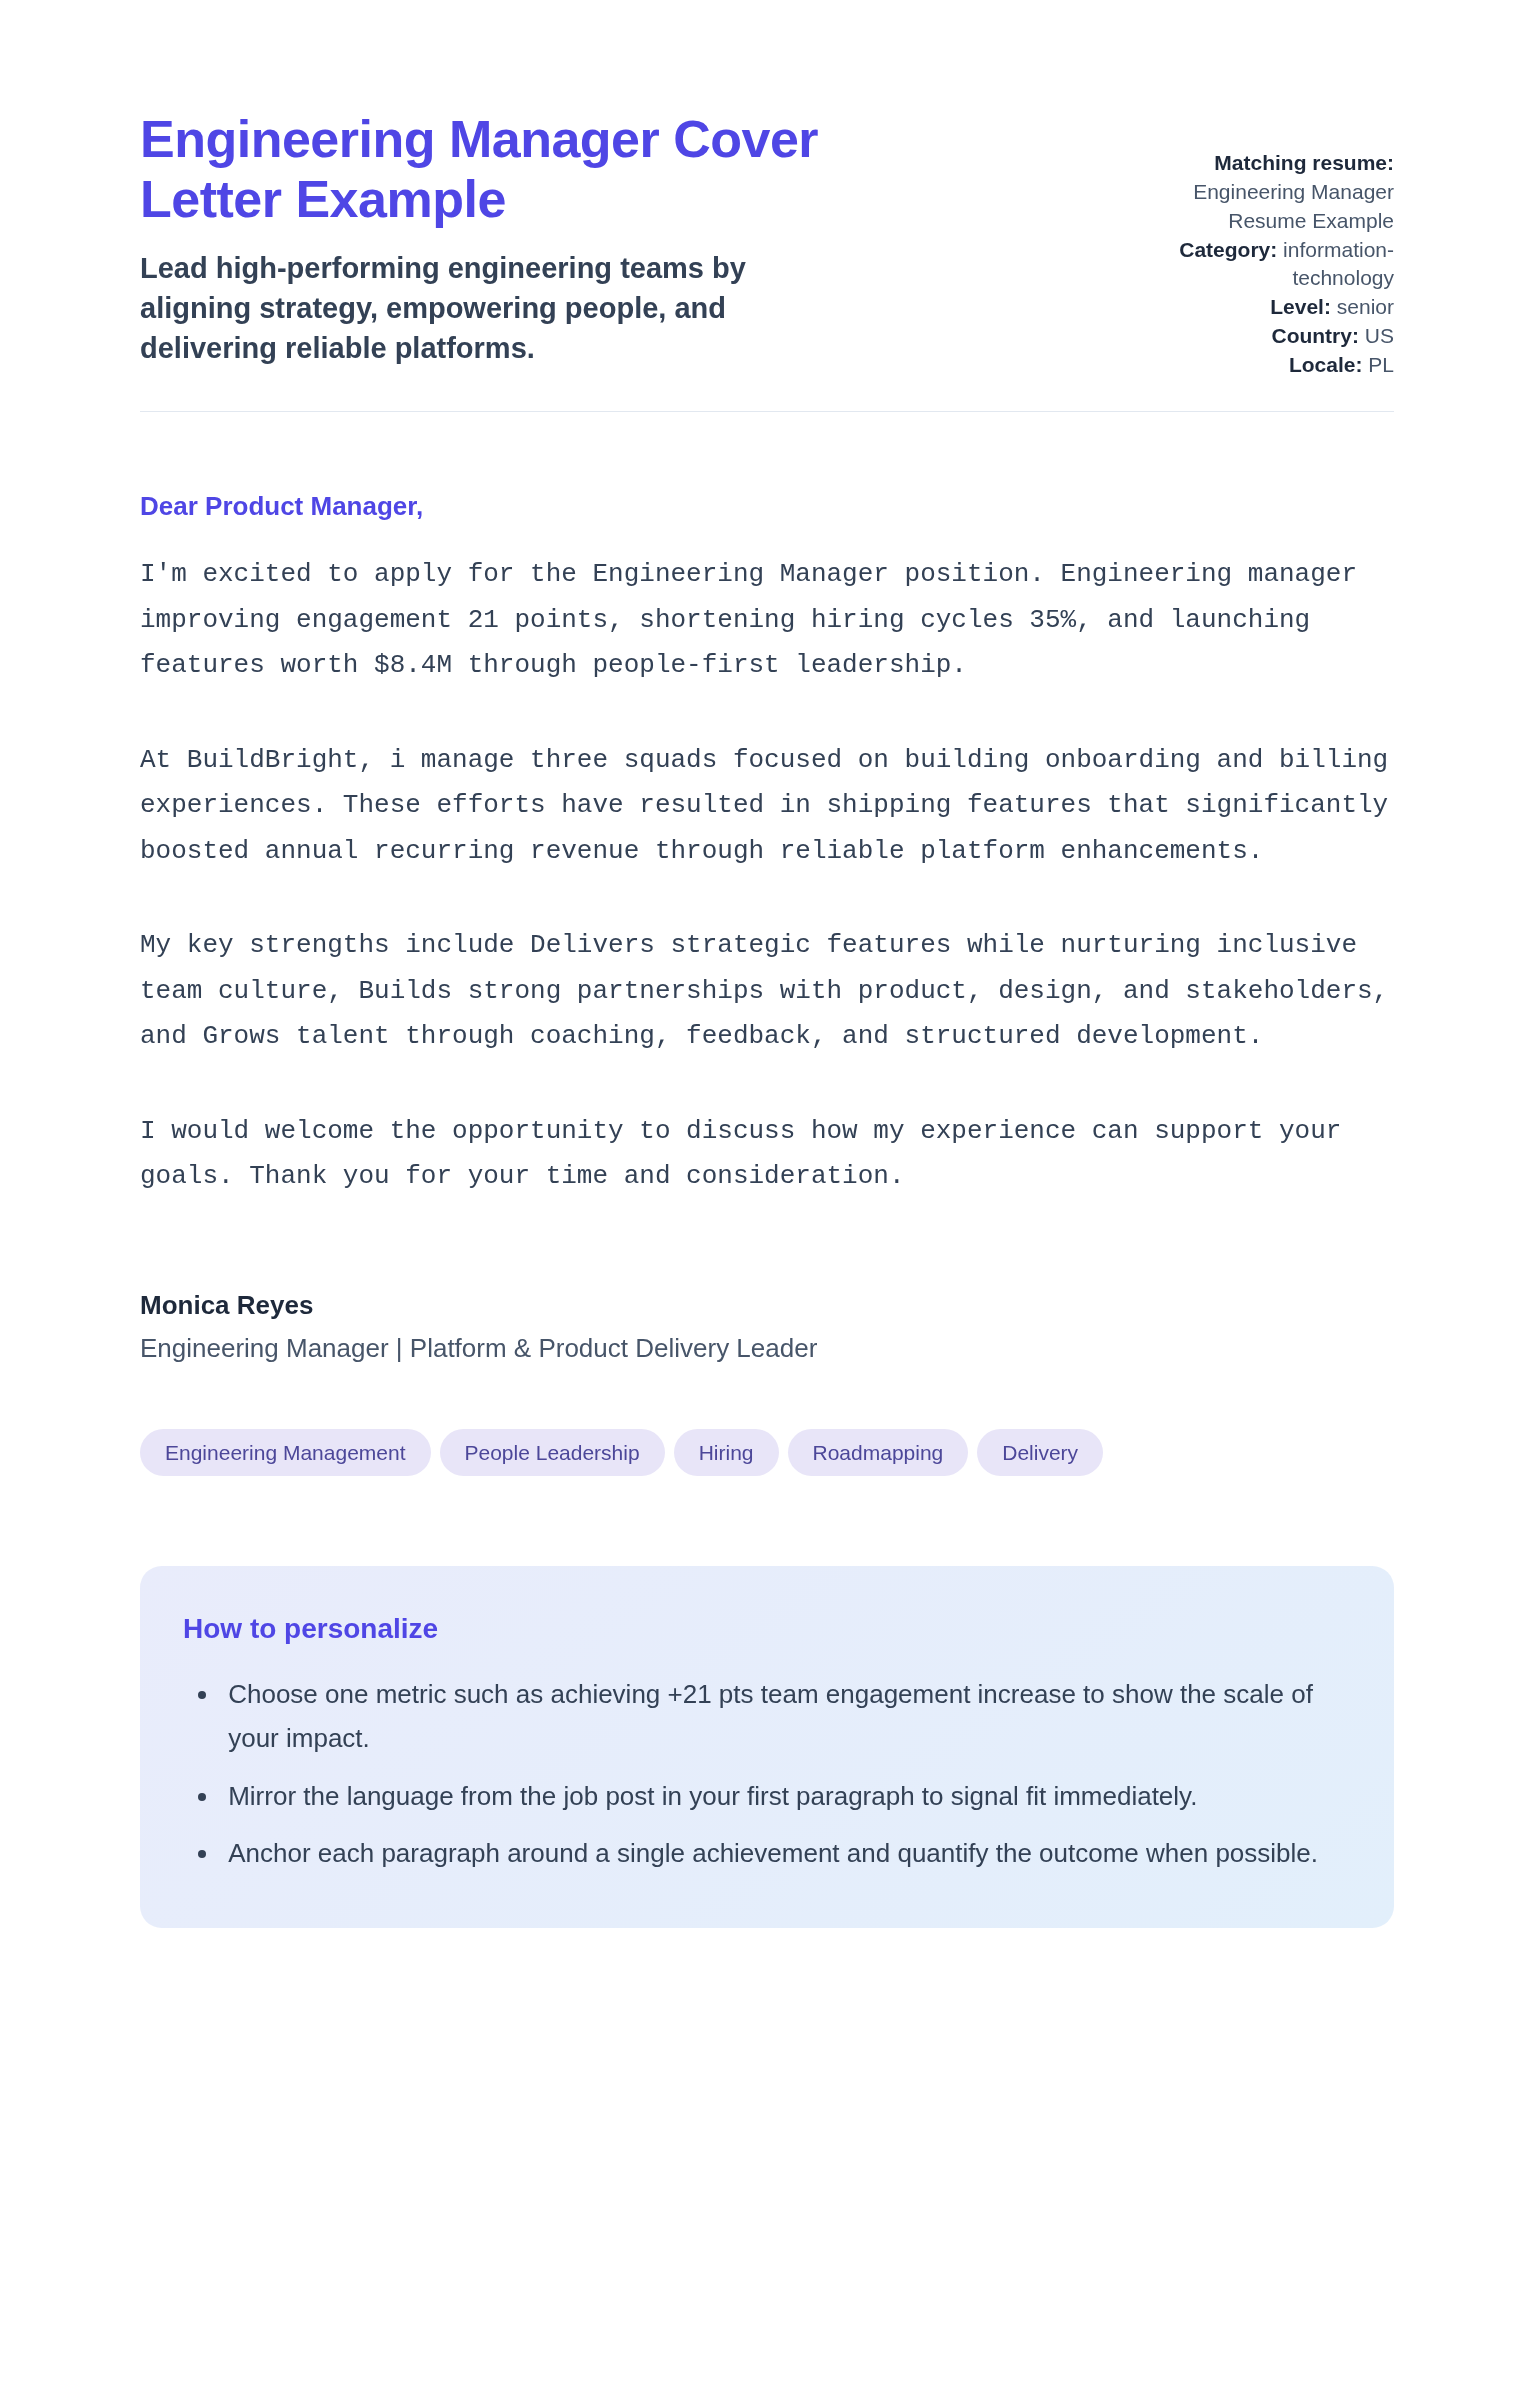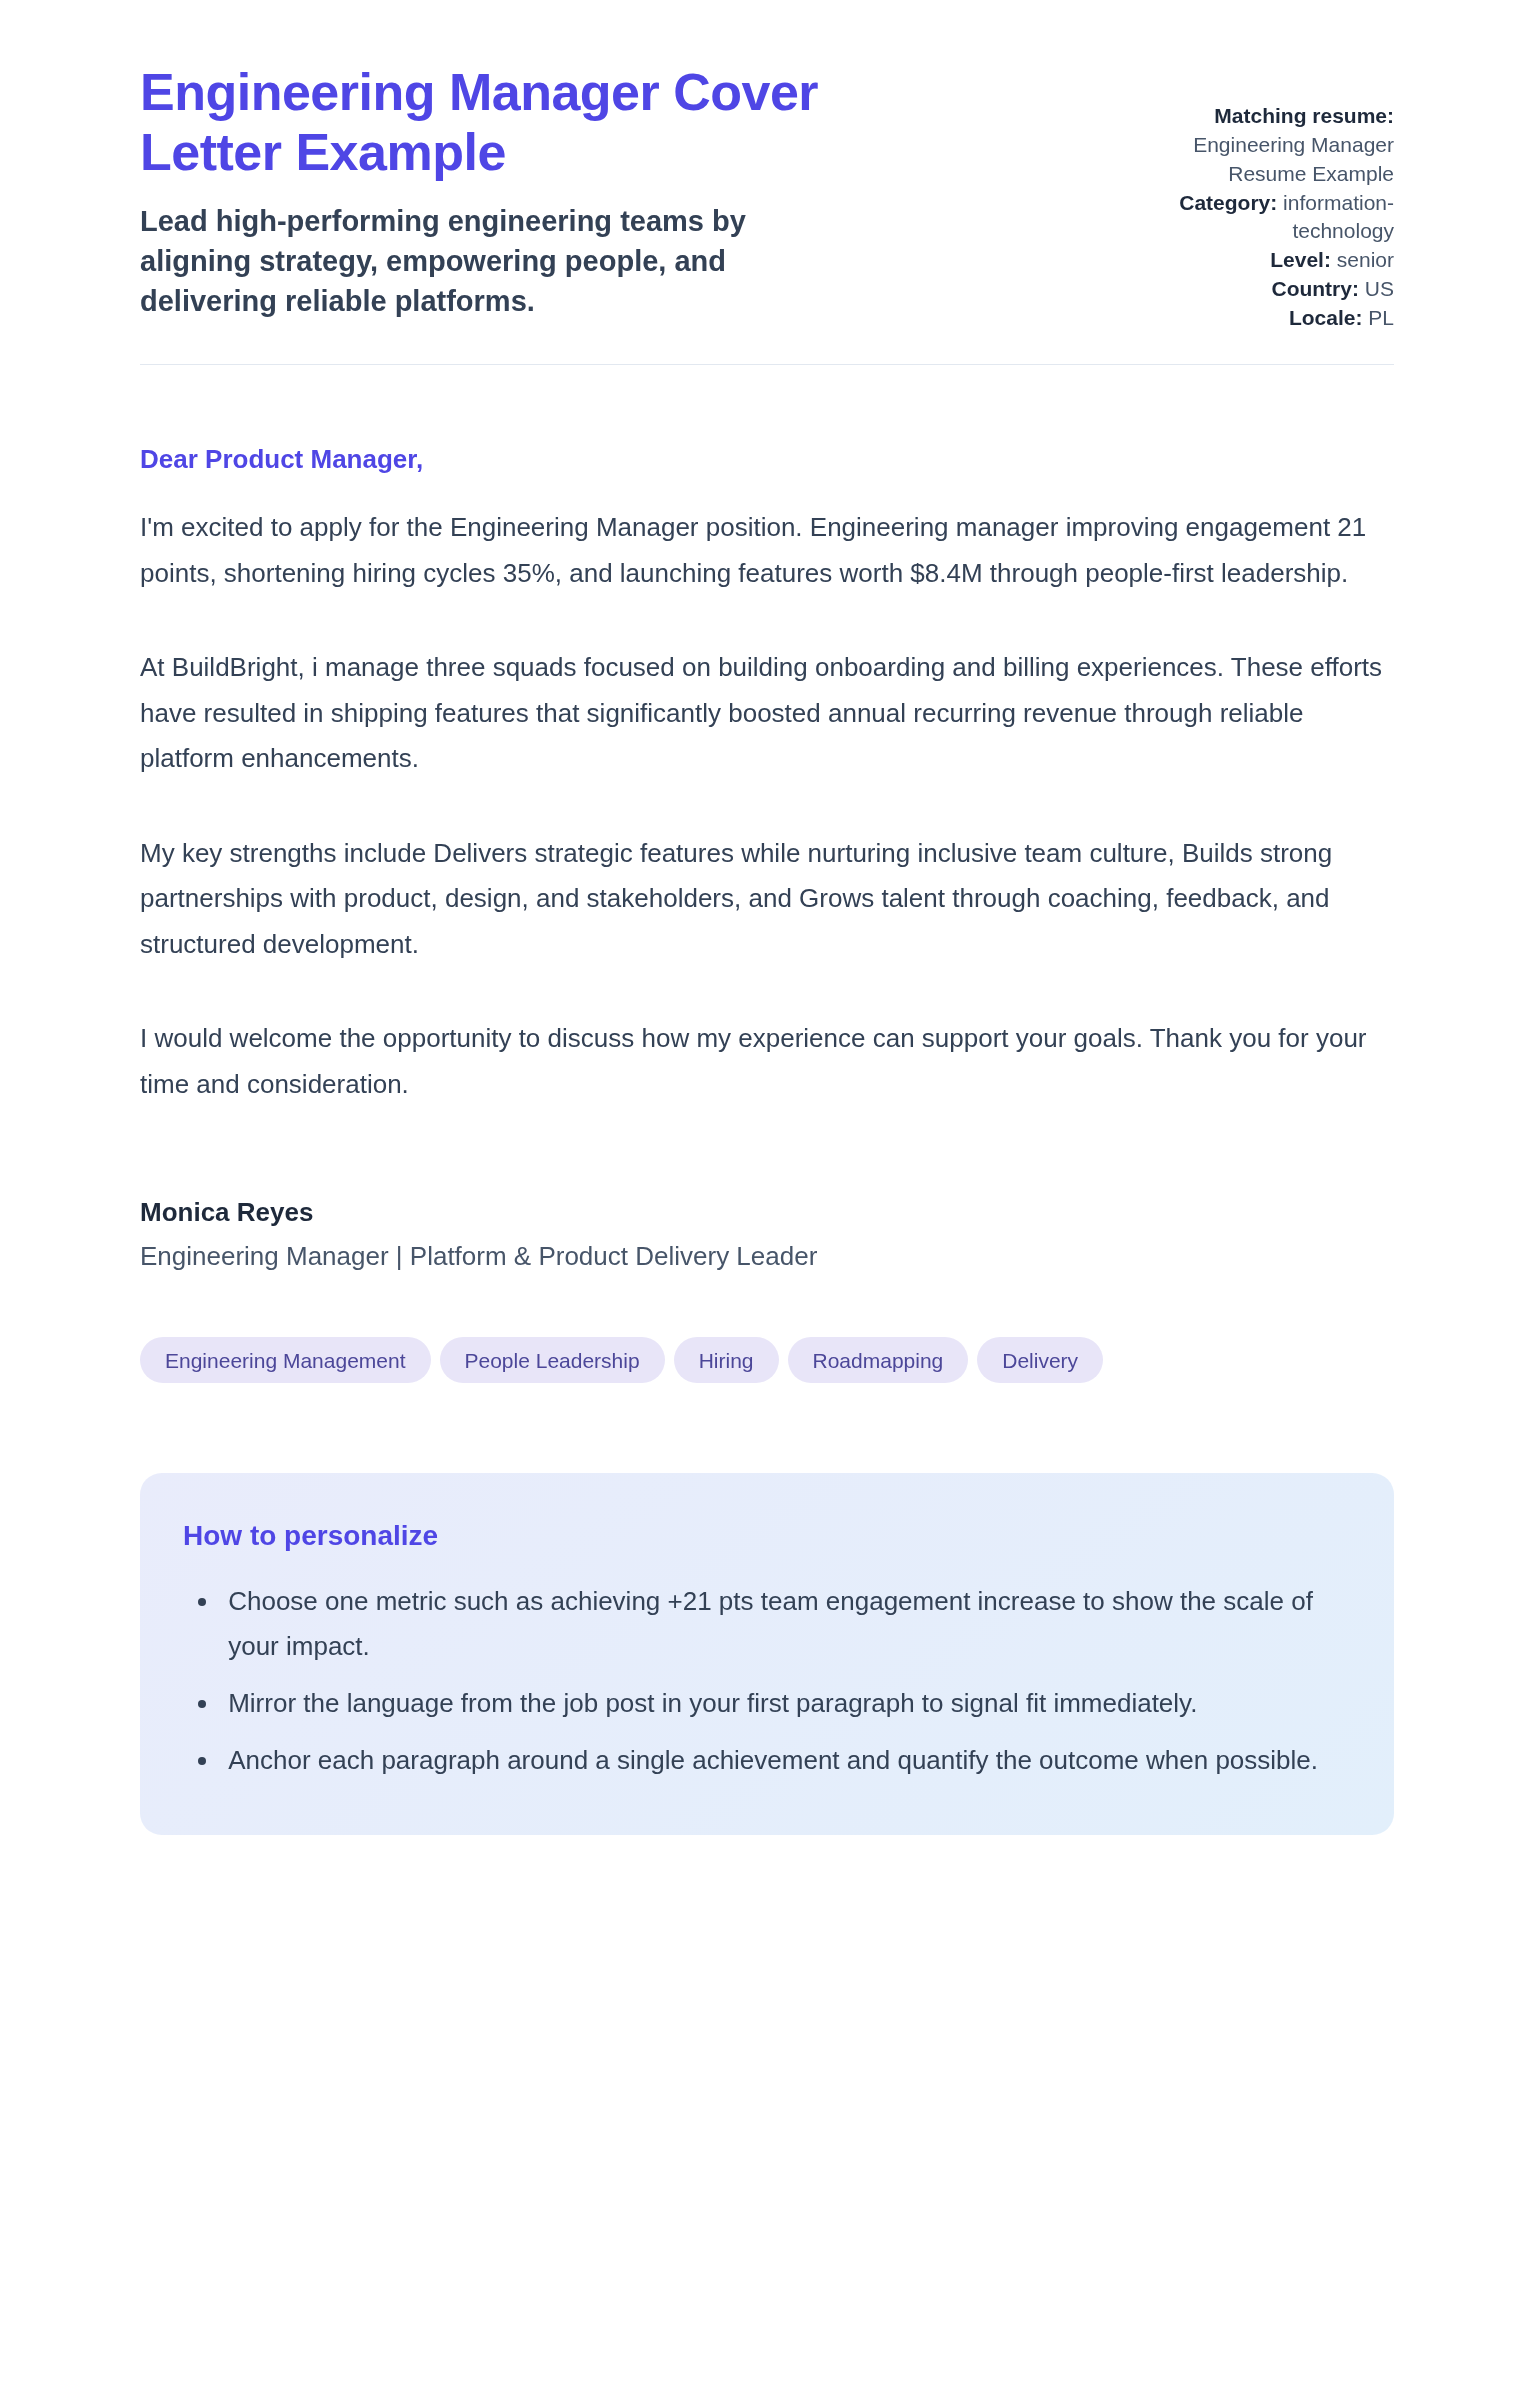--- a/index.html
+++ b/index.html
@@ -6,21 +6,21 @@
   html, body { background: #ffffff; }
   body {
     font-family: "Liberation Sans", "DejaVu Sans", sans-serif;
     color: #334155;
     width: 1534px;
     min-height: 2389px;
   }
   .page {
     width: 1254px;
     margin: 0 auto;
-    padding-top: 62px;
+    padding-top: 109px;
     padding-bottom: 54px;
   }
 
   
   .header { display: flex; justify-content: space-between; align-items: flex-start; }
   .header-left { max-width: 812px; }
   .page-title {
     font-size: 52px;
     line-height: 1.16;
     font-weight: bold;
@@ -56,20 +56,21 @@
     margin-top: 79px;
     font-size: 26px;
     font-weight: bold;
     color: #4f46e5;
   }
   .para {
     margin-top: 49px;
     font-size: 26px;
     line-height: 1.75;
     color: #334155;
+    font-family: Liberation Mono, monospace;
   }
   .greeting + .para { margin-top: 30px; }
 
   .sig-name {
     margin-top: 90px;
     font-size: 26px;
     font-weight: bold;
     color: #1e293b;
   }
   .sig-role {

